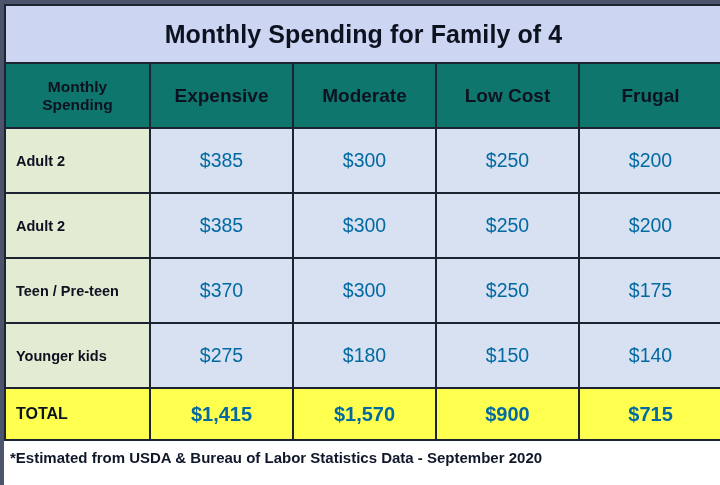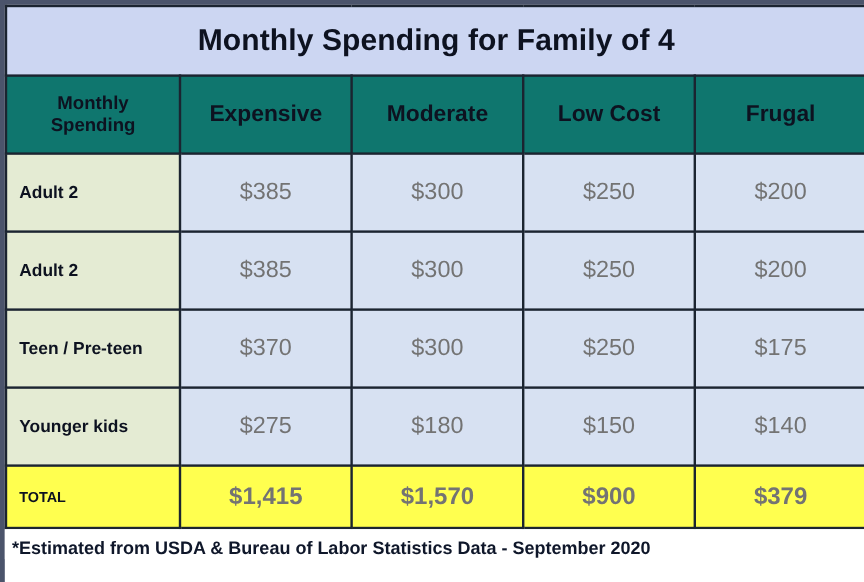--- a/index.html
+++ b/index.html
@@ -96,31 +96,31 @@
     text-align: left;
   }
 
   .data-cell {
     background: #d7e1f2;
     height: 63px;
   }
   .data-cell .cell-text {
     font-size: 19.5px;
     font-weight: normal;
-    color: #737373;
+    color: #0369a1;
   }
 
   
   .total-row .row-label,
   .total-row .data-cell {
     background: #ffff4f;
     height: 50px;
   }
   .total-row .row-label .row-label-text {
-    font-size: 12px;
+    font-size: 16px;
     font-weight: bold;
   }
   .total-row .data-cell .cell-text {
     font-size: 20px;
     font-weight: bold;
   }
 
   
   .footnote {
     padding: 8px 4px 0 6px;
@@ -251,21 +251,21 @@
           <td class="data-cell">
             <span class="cell-text">$1,415</span>
           </td>
           <td class="data-cell">
             <span class="cell-text">$1,570</span>
           </td>
           <td class="data-cell">
             <span class="cell-text">$900</span>
           </td>
           <td class="data-cell">
-            <span class="cell-text">$379</span>
+            <span class="cell-text">$715</span>
           </td>
         </tr>
 
       </tbody>
     </table>
 
     <div class="footnote">*Estimated from USDA &amp; Bureau of Labor Statistics Data - September 2020</div>
 
   </div>
 </div>

